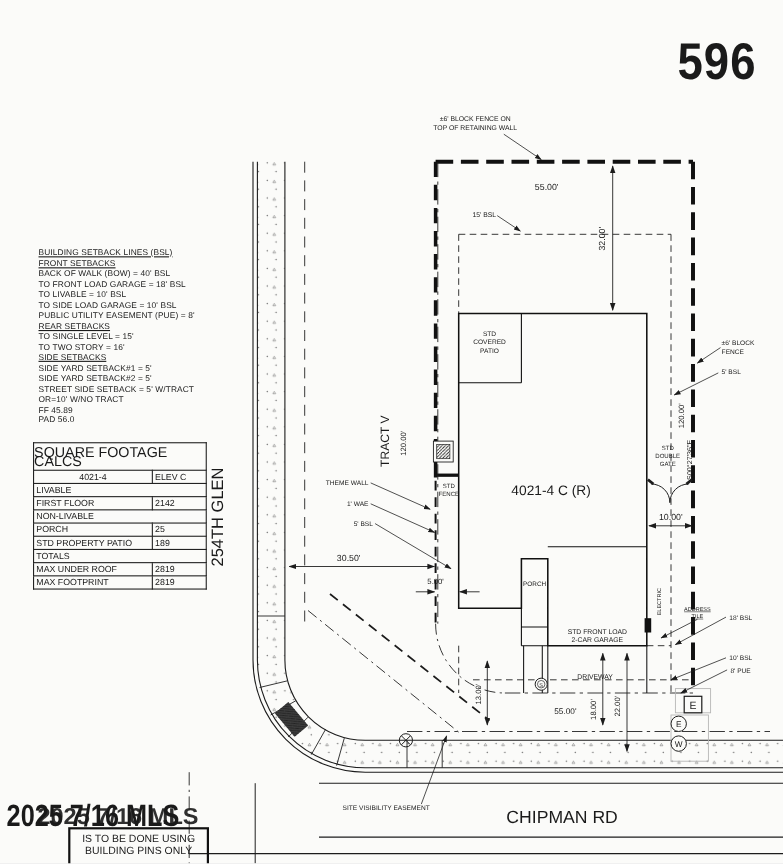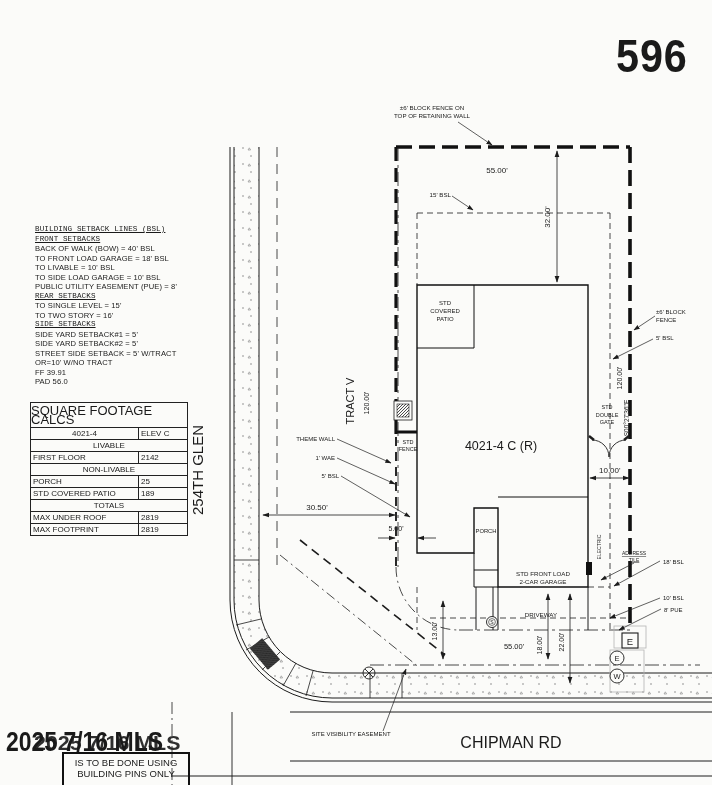--- a/index.html
+++ b/index.html
@@ -6,27 +6,27 @@
   #page{position:relative;width:712px;height:785px;background:#fbfbf9;overflow:hidden;
         font-family:"Liberation Sans",sans-serif;color:#1a1a1a;}
   #plan-svg{position:absolute;left:0;top:0;}
   text{font-family:"Liberation Sans",sans-serif;fill:#1a1a1a;}
   
   .lot-number{position:absolute;left:616px;top:28px;font-size:47px;font-weight:bold;
               transform:scale(.88,1);transform-origin:left top;letter-spacing:1px;}
   
   .notes{position:absolute;left:35px;top:225px;width:170px;font-size:7.6px;line-height:9.5px;
          letter-spacing:.1px;white-space:nowrap;}
-  .notes .u{text-decoration:underline;font-family:Liberation Mono, monospace;}
+  .notes .u{text-decoration:underline;}
   
   .sqft{position:absolute;left:30px;top:402px;width:158px;border-collapse:collapse;
         font-size:8px;line-height:9px;}
   .sqft td{border:1px solid #222;padding:1px 2px;}
   .sqft .ttl{font-size:13px;text-align:left;padding:3px 0;}
-  .sqft .sec{text-align:center;margin-left:24px;}
+  .sqft .sec{text-align:left;margin-left:24px;}
   .sqft .val{text-align:left;width:44px;}
   .sqft .pl{text-align:center;margin-top:28px;}
   
   .wm1{position:absolute;left:6px;top:726px;font-size:28px;font-weight:bold;
        transform:scale(.82,1);transform-origin:left top;}
   .wm2{position:absolute;left:34px;top:731px;font-size:21px;font-weight:bold;
        transform:scale(1.02,1);transform-origin:left top;opacity:.9;}
   .notebox{position:absolute;left:62px;top:752px;width:124px;height:40px;border:2px solid #111;
            background:transparent;text-align:center;font-size:9.5px;line-height:11px;padding-top:3px;}
 </style>
@@ -247,21 +247,21 @@
   <div>TO SIDE LOAD GARAGE = 10' BSL</div>
   <div>PUBLIC UTILITY EASEMENT (PUE) = 8'</div>
   <div class="u">REAR SETBACKS</div>
   <div>TO SINGLE LEVEL = 15'</div>
   <div>TO TWO STORY    = 16'</div>
   <div class="u">SIDE SETBACKS</div>
   <div>SIDE YARD SETBACK#1 = 5'</div>
   <div>SIDE YARD SETBACK#2 = 5'</div>
   <div>STREET SIDE SETBACK = 5' W/TRACT</div>
   <div>OR=10' W/NO TRACT</div>
-  <div>FF 39.91</div>
+  <div>FF 45.89</div>
   <div>PAD 56.0</div>
 </div>
 
 <table class="sqft">
   <tbody>
         <tr>
           <td class="ttl" colspan="2">SQUARE FOOTAGE CALCS</td>
         </tr>
   <tr>
     <td class="pl">4021-4</td>
@@ -275,21 +275,21 @@
     <td class="val">2142</td>
   </tr>
   <tr>
           <td class="sec" colspan="2">NON-LIVABLE</td>
         </tr>
   <tr>
     <td>PORCH</td>
     <td class="val">25</td>
   </tr>
   <tr>
-    <td>STD COVERED PATIO</td>
+    <td>STD PROPERTY PATIO</td>
     <td class="val">189</td>
   </tr>
   <tr>
           <td class="sec" colspan="2">TOTALS</td>
         </tr>
   <tr>
     <td>MAX UNDER ROOF</td>
     <td class="val">2819</td>
   </tr>
   <tr>

